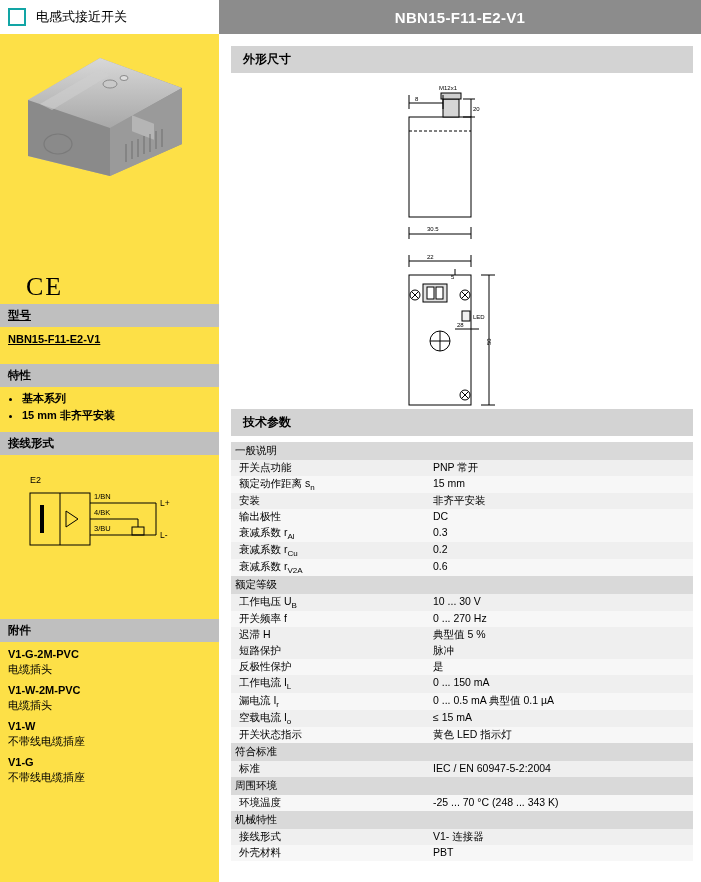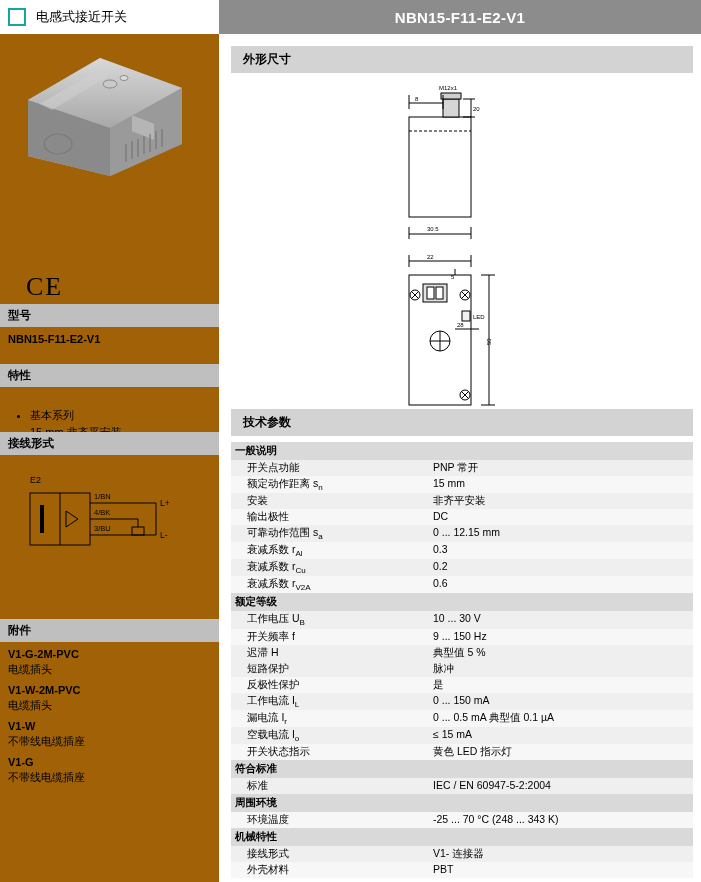--- a/index.html
+++ b/index.html
@@ -30,37 +30,37 @@
   .header-title { font-size:13px; color:#000; }
   .header-right {
     width:482px; height:34px;
     background:#8c8c8c;
     display:flex; align-items:center; justify-content:center;
     color:#ffffff; font-size:15px; font-weight:bold; letter-spacing:.3px;
   }
   
   .left-col {
     position:absolute; left:0; top:34px; width:219px; height:848px;
-    background:#a16207;
+    background:#fde047;
   }
   .product-img {
     position:absolute; left:14px; top:14px; width:190px; height:130px;
   }
   .ce-mark {
     position:absolute; left:26px; top:238px;
     font-size:26px; letter-spacing:2px; font-family:"Liberation Serif", serif;
   }
   .sec-bar {
     background:#bfbfbf; color:#000; font-weight:bold; font-size:11.5px;
     padding:4px 8px; margin:0;
   }
   .left-block { position:absolute; left:0; width:219px; }
   .left-text { padding:6px 8px 2px 8px; font-size:11px; }
   .left-text.bold { font-weight:bold; }
-  ul.feat { margin:21px 0 4px 0; padding-left:30px; }
+  ul.feat { margin:4px 0 4px 0; padding-left:22px;font-weight:bold; }
   ul.feat li { margin:2px 0; font-size:11px; }
   .wiring-box {
     margin:10px 8px 0 8px;
   }
   .acc-item { font-size:11px; padding:1px 8px; }
   .acc-item.bold { font-weight:bold; padding-top:6px; }
   
   .right-col {
     position:absolute; left:219px; top:34px; width:482px; height:848px;
     background:#ffffff;
@@ -71,25 +71,25 @@
   }
   .dim-area {
     position:relative; margin:6px 0 0 0; height:330px;
   }
   
   .tech {
     margin:6px 8px 0 12px; width:462px; border-collapse:collapse;
   }
   .tech td { padding:1px 2px; font-size:10.5px; vertical-align:top; }
   .tech tr.group td {
-    font-weight:bold; background:#d9d9d9; padding:2px 4px;
+    font-weight:normal; background:#d9d9d9; padding:2px 4px;
   }
   .tech tr.row td { background:#efefef; }
   .tech tr.row.alt td { background:#f7f7f7; }
-  .tech td.k { width:200px; padding-left:16px; }
+  .tech td.k { width:200px; padding-left:8px; }
   .tech td.v { width:262px; }
   sub { font-size:8px; }
 </style>
 </head>
 <body>
 
 <div class="header">
   <div class="header-left">
     <div class="logo-box"></div>
     <span class="header-title">电感式接近开关</span>
@@ -127,21 +127,21 @@
         <line x1="148" y1="81" x2="148" y2="99"></line>
       </g>
       <ellipse cx="44" cy="96" rx="14" ry="10" fill="none" stroke="#7a7a7a" stroke-width="1.2"></ellipse>
       <ellipse cx="96" cy="36" rx="7" ry="4" fill="#c9c9c9" stroke="#8a8a8a"></ellipse>
       <ellipse cx="110" cy="30" rx="4" ry="2.5" fill="#dedede" stroke="#8a8a8a"></ellipse>
     </svg>
   </div>
 
   <div class="ce-mark">CE</div>
 
-  <div class="left-block" style="top:270px;">
+  <div class="left-block" style="top:270px;text-decoration:underline;">
     <div class="sec-bar">型号</div>
     <div class="left-text bold">NBN15-F11-E2-V1</div>
   </div>
 
   <div class="left-block" style="top:330px;">
     <div class="sec-bar">特性</div>
     <ul class="feat">
       <li>基本系列</li>
       <li>15 mm 非齐平安装</li>
     </ul>
@@ -267,24 +267,20 @@
           <td class="v">15 mm</td>
         </tr>
         <tr class="row">
           <td class="k">安装</td>
           <td class="v">非齐平安装</td>
         </tr>
         <tr class="row alt">
           <td class="k">输出极性</td>
           <td class="v">DC</td>
         </tr>
-        <tr class="row">
-          <td class="k">可靠动作范围 s<sub>a</sub></td>
-          <td class="v">0 ... 12.15 mm</td>
-        </tr>
         <tr class="row alt">
           <td class="k">衰减系数 r<sub>Al</sub></td>
           <td class="v">0.3</td>
         </tr>
         <tr class="row">
           <td class="k">衰减系数 r<sub>Cu</sub></td>
           <td class="v">0.2</td>
         </tr>
         <tr class="row alt">
           <td class="k">衰减系数 r<sub>V2A</sub></td>
@@ -292,21 +288,21 @@
         </tr>
         <tr class="group">
           <td colspan="2">额定等级</td>
         </tr>
         <tr class="row">
           <td class="k">工作电压  U<sub>B</sub></td>
           <td class="v">10 ... 30 V</td>
         </tr>
         <tr class="row alt">
           <td class="k">开关频率 f</td>
-          <td class="v">9 ... 150 Hz</td>
+          <td class="v">0 ... 270 Hz</td>
         </tr>
         <tr class="row">
           <td class="k">迟滞 H</td>
           <td class="v">典型值 5 %</td>
         </tr>
         <tr class="row">
           <td class="k">短路保护</td>
           <td class="v">脉冲</td>
         </tr>
         <tr class="row alt">

